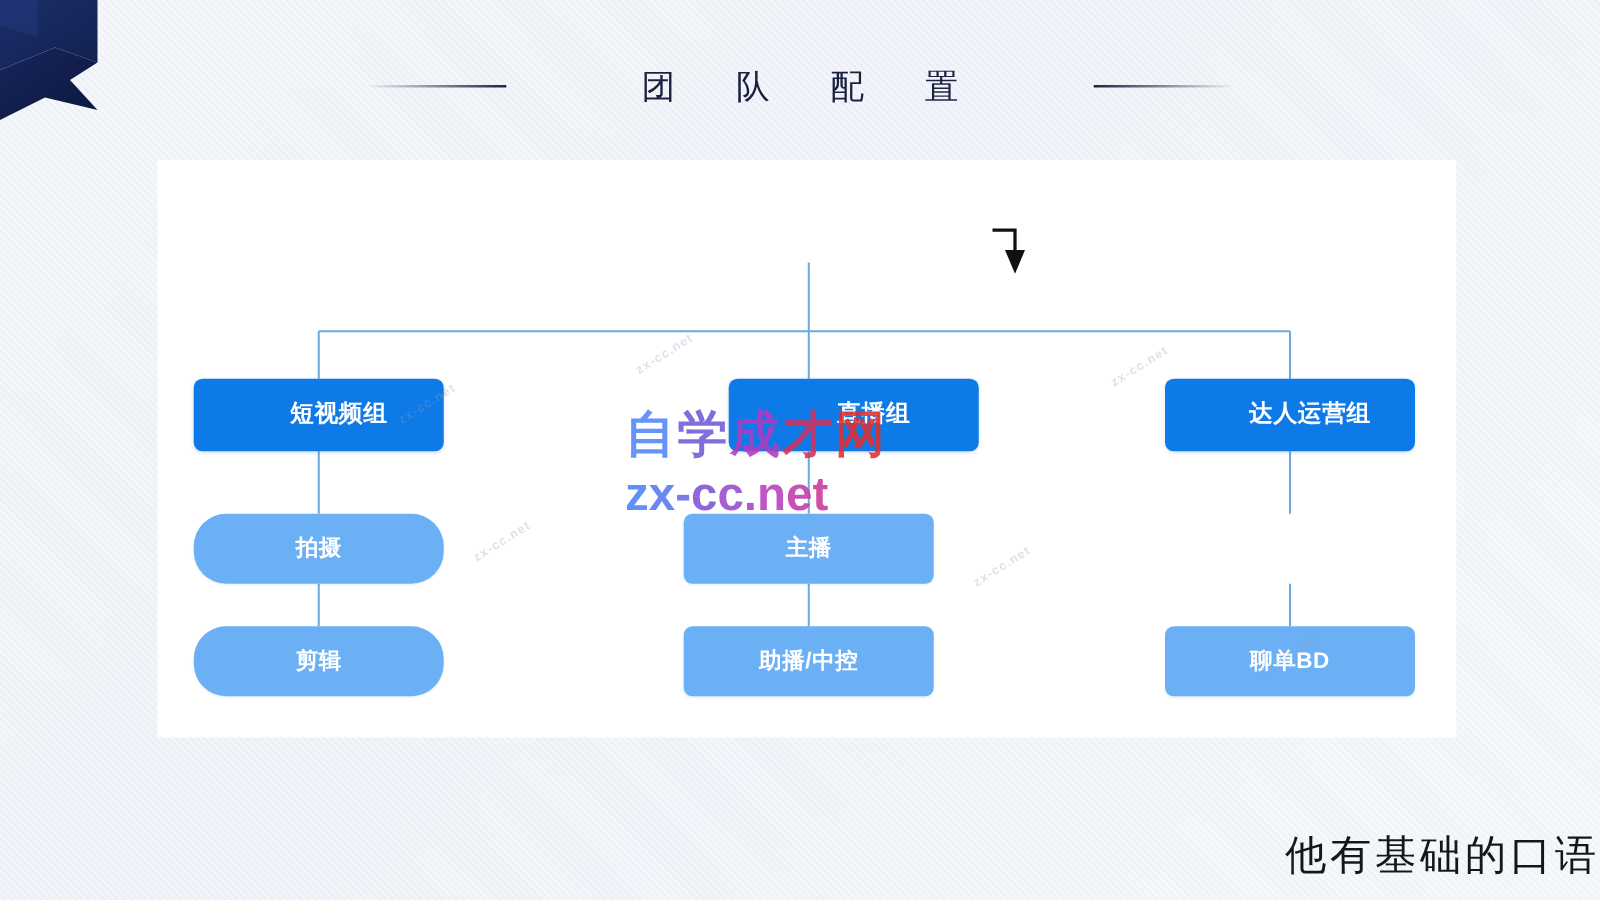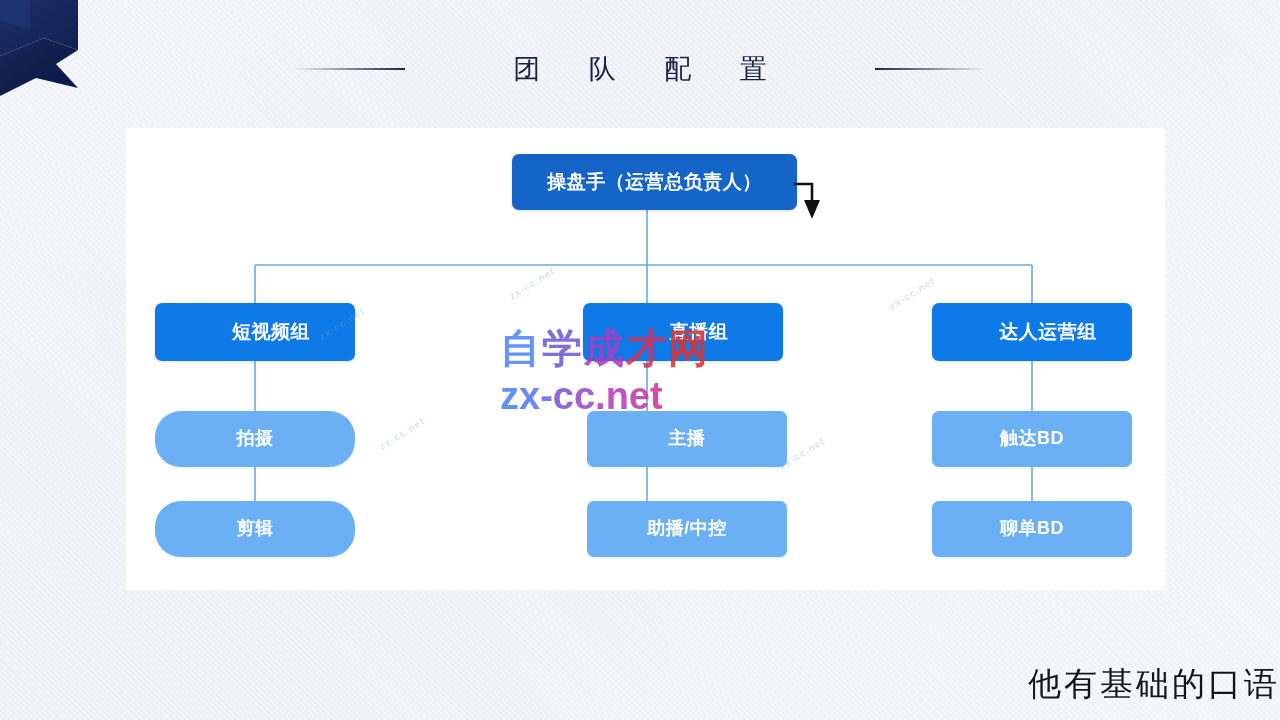--- a/index.html
+++ b/index.html
@@ -151,21 +151,21 @@
   .node.lvl3 {
     width: 200px;
     height: 56px;
     background: #6bb0f5;
     font-size: 18px;
     box-shadow: 0 1px 2px rgba(80,140,210,0.14);
   }
   .node.lvl3.r0 { top: 283px; }
   .node.lvl3.r1 { top: 373px; }
   .node.lvl3.c0 { left: 29px; border-radius: 26px; }
-  .node.lvl3.c1 { left: 421px; margin-left: 40px; }
+  .node.lvl3.c1 { left: 421px; }
   .node.lvl3.c2 { left: 806px; }
 
   
   .cursor-arrow {
     position: absolute;
     left: 793px;
     top: 178px;
     width: 28px;
     height: 42px;
     z-index: 6;
@@ -290,33 +290,31 @@
         </g>
       </svg>
 
       <div class="tile-wm" style="left:190px; top:190px;">zx-cc.net</div>
       <div class="tile-wm" style="left:380px; top:150px;">zx-cc.net</div>
       <div class="tile-wm" style="left:760px; top:160px;">zx-cc.net</div>
       <div class="tile-wm" style="left:250px; top:300px;">zx-cc.net</div>
       <div class="tile-wm" style="left:650px; top:320px;">zx-cc.net</div>
       <div class="tile-wm" style="left:880px; top:390px;">zx-cc.net</div>
 
-      <div class="node root">操盘手（运营总负责人）</div>
 
       <div class="node lvl2 c0">短视频组</div>
       <div class="node lvl2 c1">直播组</div>
       <div class="node lvl2 c2">达人运营组</div>
 
       <div class="node lvl3 c0 r0">拍摄</div>
       <div class="node lvl3 c0 r1">剪辑</div>
 
       <div class="node lvl3 c1 r0">主播</div>
       <div class="node lvl3 c1 r1">助播/中控</div>
 
-      <div class="node lvl3 c2 r0">触达BD</div>
       <div class="node lvl3 c2 r1">聊单BD</div>
 
     </div>
   </div>
 
   <svg class="cursor-arrow" viewBox="0 0 28 42" xmlns="http://www.w3.org/2000/svg">
     <path d="M1 6 H19 V24" stroke="#111111" stroke-width="2.6" fill="none"></path>
     <polygon points="11,22 27,22 19,41" fill="#111111"></polygon>
   </svg>
 

